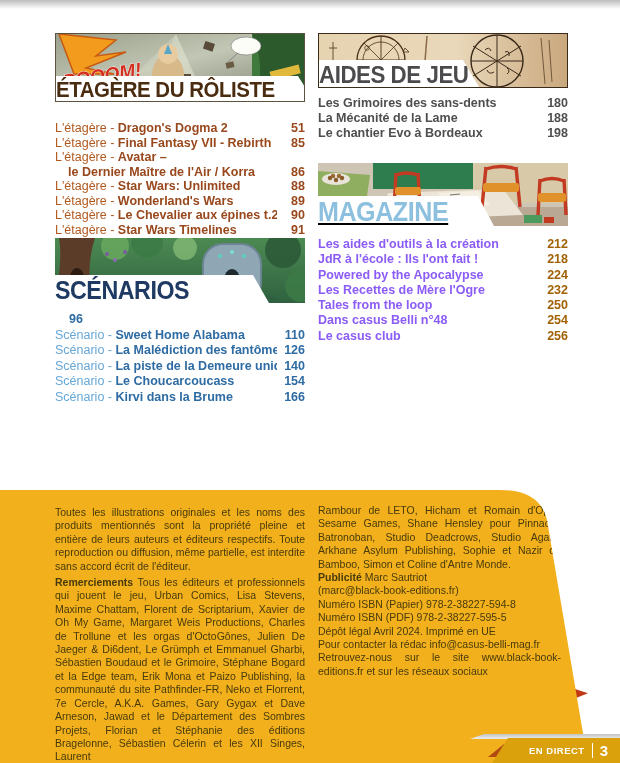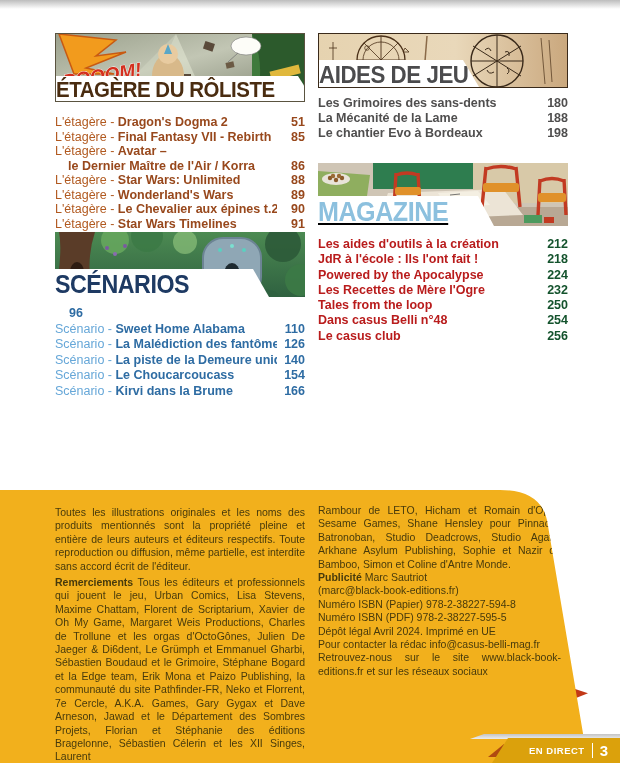--- a/index.html
+++ b/index.html
@@ -24,41 +24,41 @@
   .h-scenarios h2{font-size:25px;color:#1e3a63;}
   .h-aides h2{font-size:24px;color:#4b4b4d;}
   .h-magazine h2{font-size:27px;color:#8cc0de;}
 
   .toclist{margin:0;padding:0;list-style:none;font-size:12.5px;}
   .row{display:flex;align-items:baseline;cursor:pointer;}
   .row .t{flex:1;white-space:nowrap;overflow:hidden;}
   .row .p{text-align:right;min-width:28px;font-weight:bold;}
   .row.indent .t{padding-left:13px;}
 
-  .list-etagere{margin-top:13px;}
+  .list-etagere{margin-top:19px;}
   .list-etagere .row{height:14.5px;}
   .list-etagere .pre{color:#b1591f;}
   .list-etagere .lab{color:#98481c;font-weight:bold;}
   .list-etagere .p{color:#98481c;}
 
   .list-scenarios{margin-top:9px;}
   .list-scenarios .row{height:15.5px;}
   .list-scenarios .pre{color:#66a7d8;}
   .list-scenarios .lab{color:#2e6ca3;font-weight:bold;}
   .list-scenarios .p{color:#2e6ca3;}
 
   .list-aides{margin-top:8px;}
   .list-aides .row{height:15px;}
   .list-aides .lab{color:#4f4e4e;font-weight:bold;}
   .list-aides .p{color:#4f4e4e;}
 
   .list-magazine{margin-top:11px;}
   .list-magazine .row{height:15.3px;}
-  .list-magazine .lab{color:#b91c1c;font-weight:bold;}
-  .list-magazine .p{color:#14532d;}
+  .list-magazine .lab{color:#8b5cf6;font-weight:bold;}
+  .list-magazine .p{color:#a16207;}
 
   .img-comic{height:69px;border:1px solid #5a5340;box-sizing:border-box;}
   .img-forest{margin-top:1px;height:65px;}
   .img-grimoire{height:55px;border:1px solid #3a2a1a;box-sizing:border-box;}
   .img-class{margin-top:22px;height:63px;}
 
   
   .red-sliver{position:absolute;left:566px;top:686px;width:22px;height:16px;background:#c23917;
         clip-path:polygon(0 0,100% 45%,0 100%);}
   .yellow{position:absolute;left:0;top:490px;width:620px;height:273px;background:#f2b01c;

